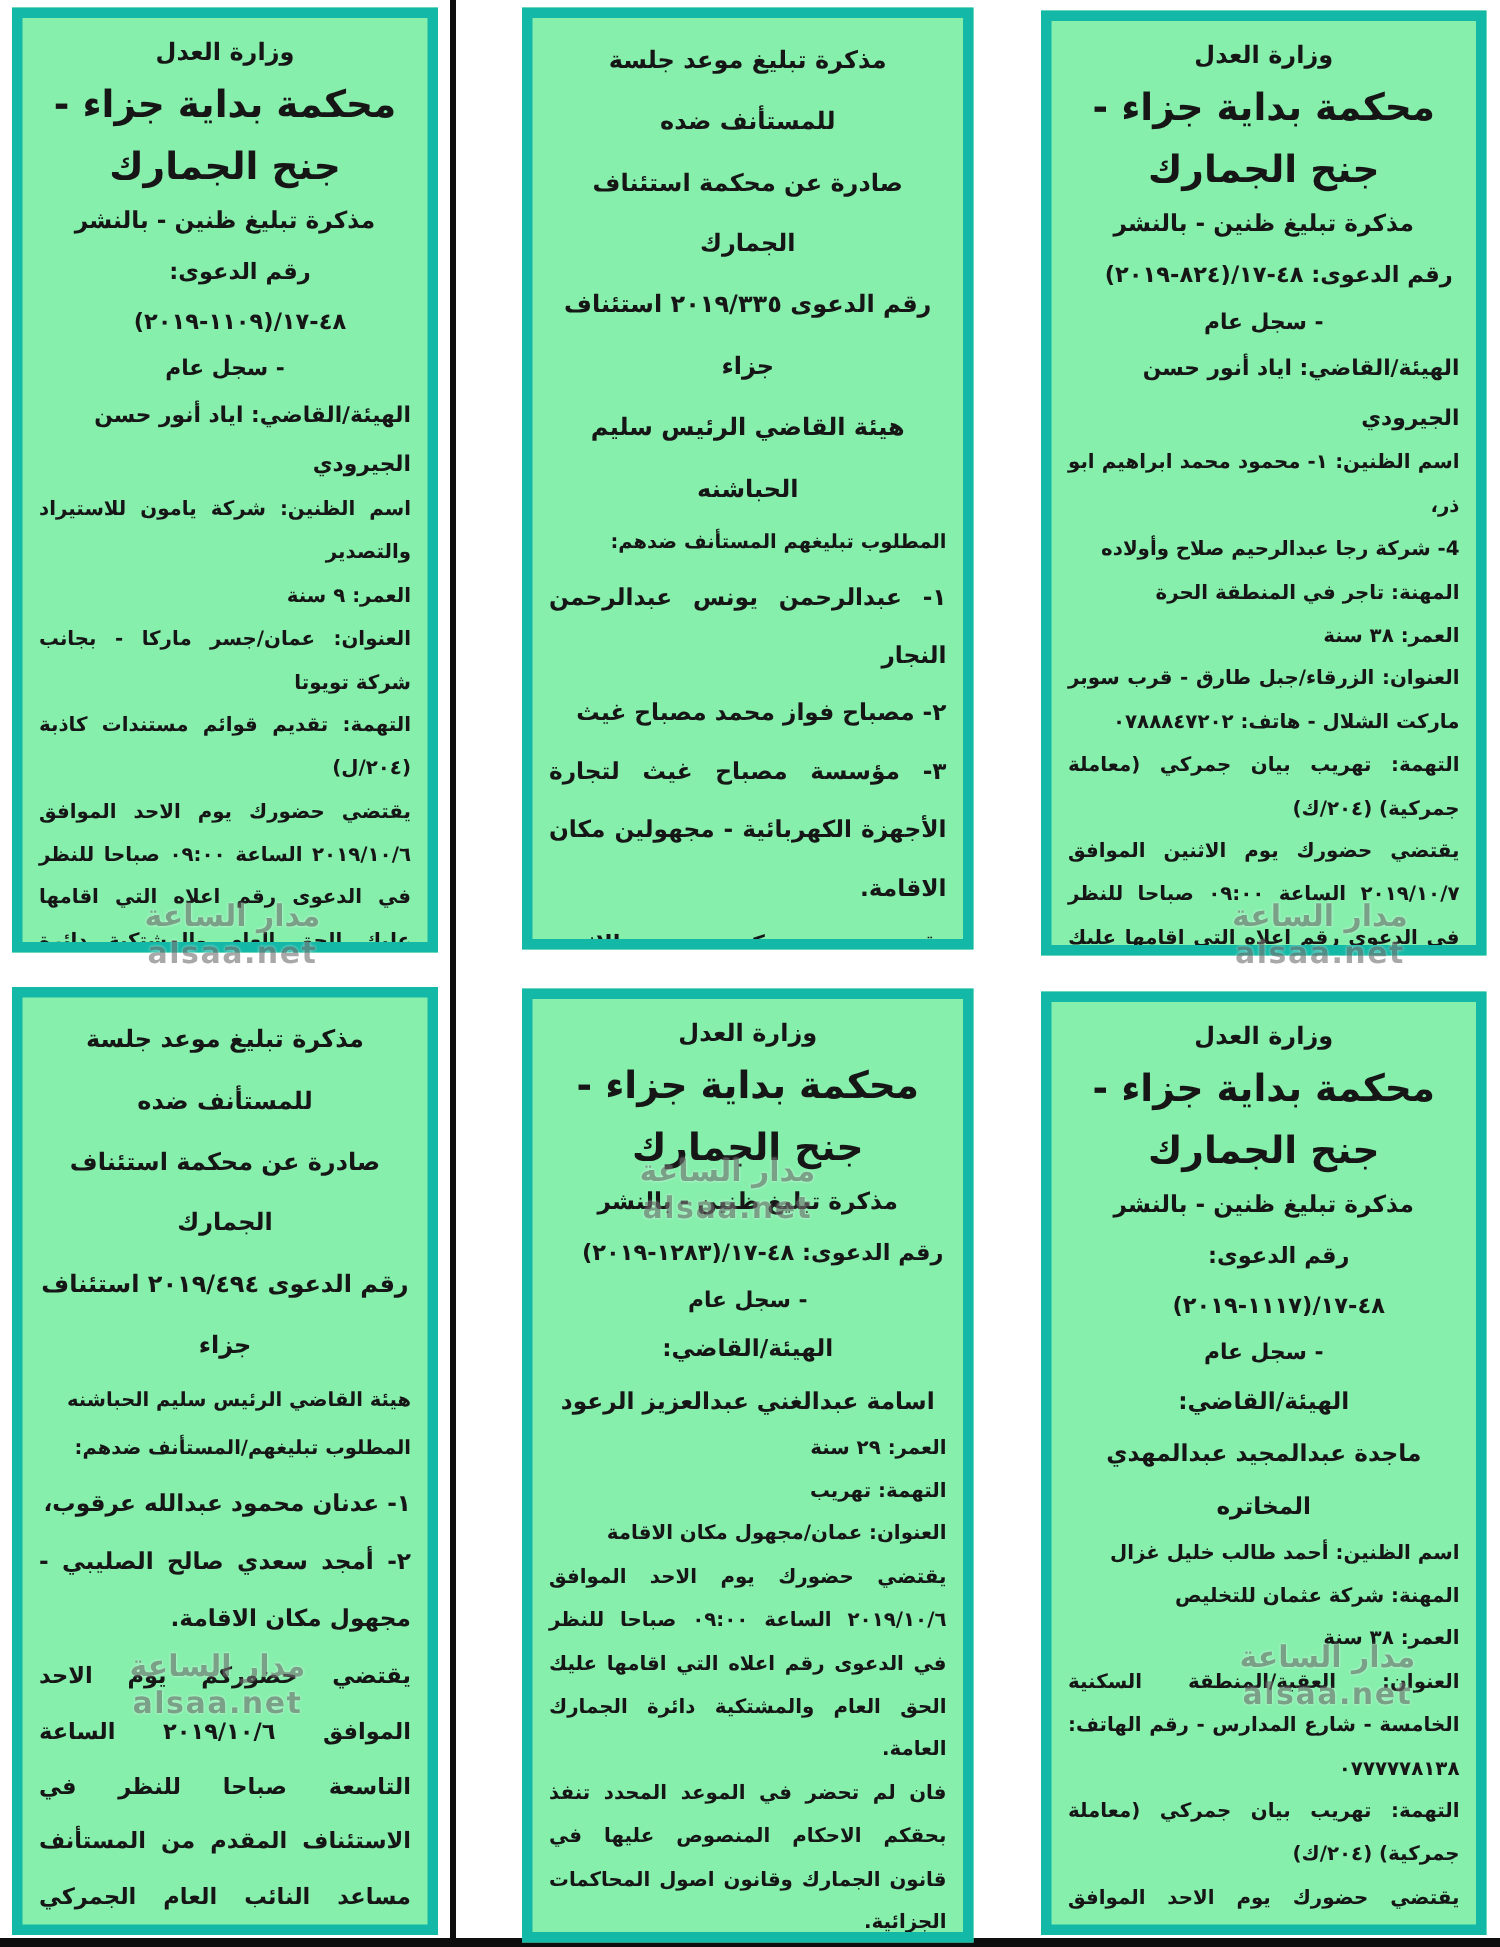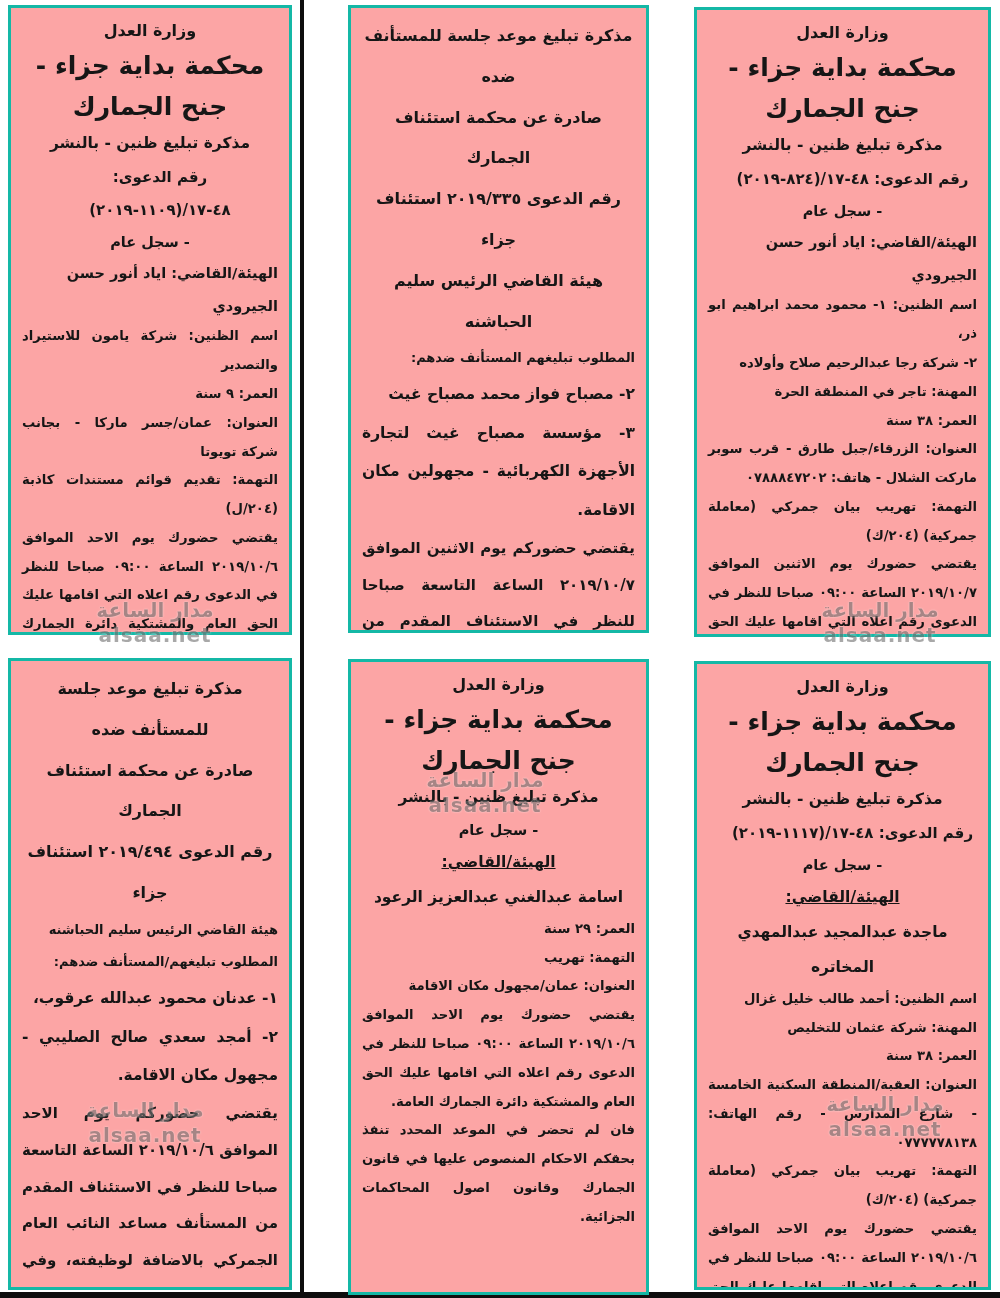--- a/index.html
+++ b/index.html
@@ -2,32 +2,32 @@
 <html lang="ar" dir="rtl"><head>
 <meta charset="utf-8">
 <style>
   html,body{margin:0;padding:0;}
   body{
     width:1000px;height:1298px;position:relative;background:#ffffff;
     font-family:"DejaVu Sans",sans-serif;direction:rtl;color:#141414;
     overflow:hidden;
   }
   .notice{
-    position:absolute;border:3px solid #14b8a6;background:#fca5a5;
+    position:absolute;border:7px solid #14b8a6;background:#86efac;
     padding:8px 11px;overflow:hidden;box-sizing:border-box;
   }
   .ln{margin:0;font-weight:700;color:#161616;}
   
   .na .ln-ministry{text-align:center;font-size:16px;line-height:1.9;letter-spacing:.5px;}
   .na .ln-court{text-align:center;font-size:25px;line-height:1.62;font-weight:800;letter-spacing:-.3px;}
   .na .ln-memo{text-align:center;font-size:15.5px;line-height:2.15;}
   .na .ln-case{text-align:center;font-size:15px;line-height:2.2;margin-left:20px;}
   .na .ln-register{text-align:center;font-size:14.5px;line-height:2.1;}
   .na .ln-judge{text-align:right;font-size:14.5px;line-height:2.25;}
-  .na .ln-jlabel{text-align:center;font-size:15.5px;line-height:2.25;text-decoration:underline;}
+  .na .ln-jlabel{text-align:center;font-size:15.5px;line-height:2.25;}
   .na .ln-jname{text-align:center;font-size:15.5px;line-height:2.25;}
   .na .ln-body{text-align:justify;font-size:13.2px;line-height:2.18;}
   
   .nb .ln-header{text-align:center;font-size:16px;line-height:2.55;}
   .nb .ln-sub{text-align:right;font-size:13px;line-height:2.5;}
   .nb .ln-item{text-align:justify;font-size:15.5px;line-height:2.5;}
   .nb .ln-body{text-align:justify;font-size:15px;line-height:2.45;}
   
   #box-tl{left:8px;top:5px;width:284px;height:630px;}
   #box-tc{left:348px;top:5px;width:301px;height:628px;}
@@ -76,38 +76,39 @@
 </section>
 
 <section id="box-tc" class="notice nb">
   <div>
 
   <p class="ln ln-header">مذكرة تبليغ موعد جلسة للمستأنف ضده</p>
       <p class="ln ln-header">صادرة عن محكمة استئناف الجمارك</p>
       <p class="ln ln-header">رقم الدعوى ٢٠١٩/٣٣٥ استئناف جزاء</p>
       <p class="ln ln-header">هيئة القاضي الرئيس سليم الحباشنه</p>
       <p class="ln ln-sub">المطلوب تبليغهم المستأنف ضدهم:</p>
+      <p class="ln ln-item">١- عبدالرحمن يونس عبدالرحمن النجار</p>
       <p class="ln ln-item">٢- مصباح فواز محمد مصباح غيث</p>
       <p class="ln ln-item">٣- مؤسسة مصباح غيث لتجارة الأجهزة الكهربائية - مجهولين مكان الاقامة.</p>
       <p class="ln ln-body">يقتضي حضوركم يوم الاثنين الموافق ٢٠١٩/١٠/٧ الساعة التاسعة صباحا للنظر في الاستئناف المقدم من المستأنف مدعي عام الجمارك بالاضافة لوظيفته، وفي حال تخلفكم عن الحضور تسري عليكم الأحكام المنصوص عليها في قانون أصول المحاكمات الجزائية.</p>
     </div>
 </section>
 
 <section id="box-tr" class="notice na">
   <div>
 
   <p class="ln ln-ministry">وزارة العدل</p>
       <p class="ln ln-court">محكمة بداية جزاء -</p>
       <p class="ln ln-court">جنح الجمارك</p>
       <p class="ln ln-memo">مذكرة تبليغ ظنين - بالنشر</p>
       <p class="ln ln-case">رقم الدعوى: ٤٨-١٧/(٨٢٤-٢٠١٩)</p>
       <p class="ln ln-register">- سجل عام</p>
       <p class="ln ln-judge">الهيئة/القاضي: اياد أنور حسن الجيرودي</p>
       <p class="ln ln-body">اسم الظنين: ١- محمود محمد ابراهيم ابو ذر،</p>
-      <p class="ln ln-body">٢- شركة رجا عبدالرحيم صلاح وأولاده</p>
+      <p class="ln ln-body">4- شركة رجا عبدالرحيم صلاح وأولاده</p>
       <p class="ln ln-body">المهنة: تاجر في المنطقة الحرة</p>
       <p class="ln ln-body">العمر: ٣٨ سنة</p>
       <p class="ln ln-body">العنوان: الزرقاء/جبل طارق - قرب سوبر ماركت الشلال - هاتف: ٠٧٨٨٨٤٧٢٠٢</p>
       <p class="ln ln-body">التهمة: تهريب بيان جمركي (معاملة جمركية) (٢٠٤/ك)</p>
       <p class="ln ln-body">يقتضي حضورك يوم الاثنين الموافق ٢٠١٩/١٠/٧ الساعة ٠٩:٠٠ صباحا للنظر في الدعوى رقم اعلاه التي اقامها عليك الحق العام والمشتكية دائرة الجمارك العامة.</p>
     </div>
 </section>
 
 <section id="box-bl" class="notice nb">
   <div>
@@ -123,20 +124,21 @@
     </div>
 </section>
 
 <section id="box-bc" class="notice na">
   <div>
 
   <p class="ln ln-ministry">وزارة العدل</p>
       <p class="ln ln-court">محكمة بداية جزاء -</p>
       <p class="ln ln-court">جنح الجمارك</p>
       <p class="ln ln-memo">مذكرة تبليغ ظنين - بالنشر</p>
+      <p class="ln ln-case">رقم الدعوى: ٤٨-١٧/(١٢٨٣-٢٠١٩)</p>
       <p class="ln ln-register">- سجل عام</p>
       <p class="ln ln-jlabel">الهيئة/القاضي:</p>
       <p class="ln ln-jname">اسامة عبدالغني عبدالعزيز الرعود</p>
       <p class="ln ln-body">العمر: ٢٩ سنة</p>
       <p class="ln ln-body">التهمة: تهريب</p>
       <p class="ln ln-body">العنوان: عمان/مجهول مكان الاقامة</p>
       <p class="ln ln-body">يقتضي حضورك يوم الاحد الموافق ٢٠١٩/١٠/٦ الساعة ٠٩:٠٠ صباحا للنظر في الدعوى رقم اعلاه التي اقامها عليك الحق العام والمشتكية دائرة الجمارك العامة.</p>
       <p class="ln ln-body">فان لم تحضر في الموعد المحدد تنفذ بحقكم الاحكام المنصوص عليها في قانون الجمارك وقانون اصول المحاكمات الجزائية.</p>
     </div>
 </section>

